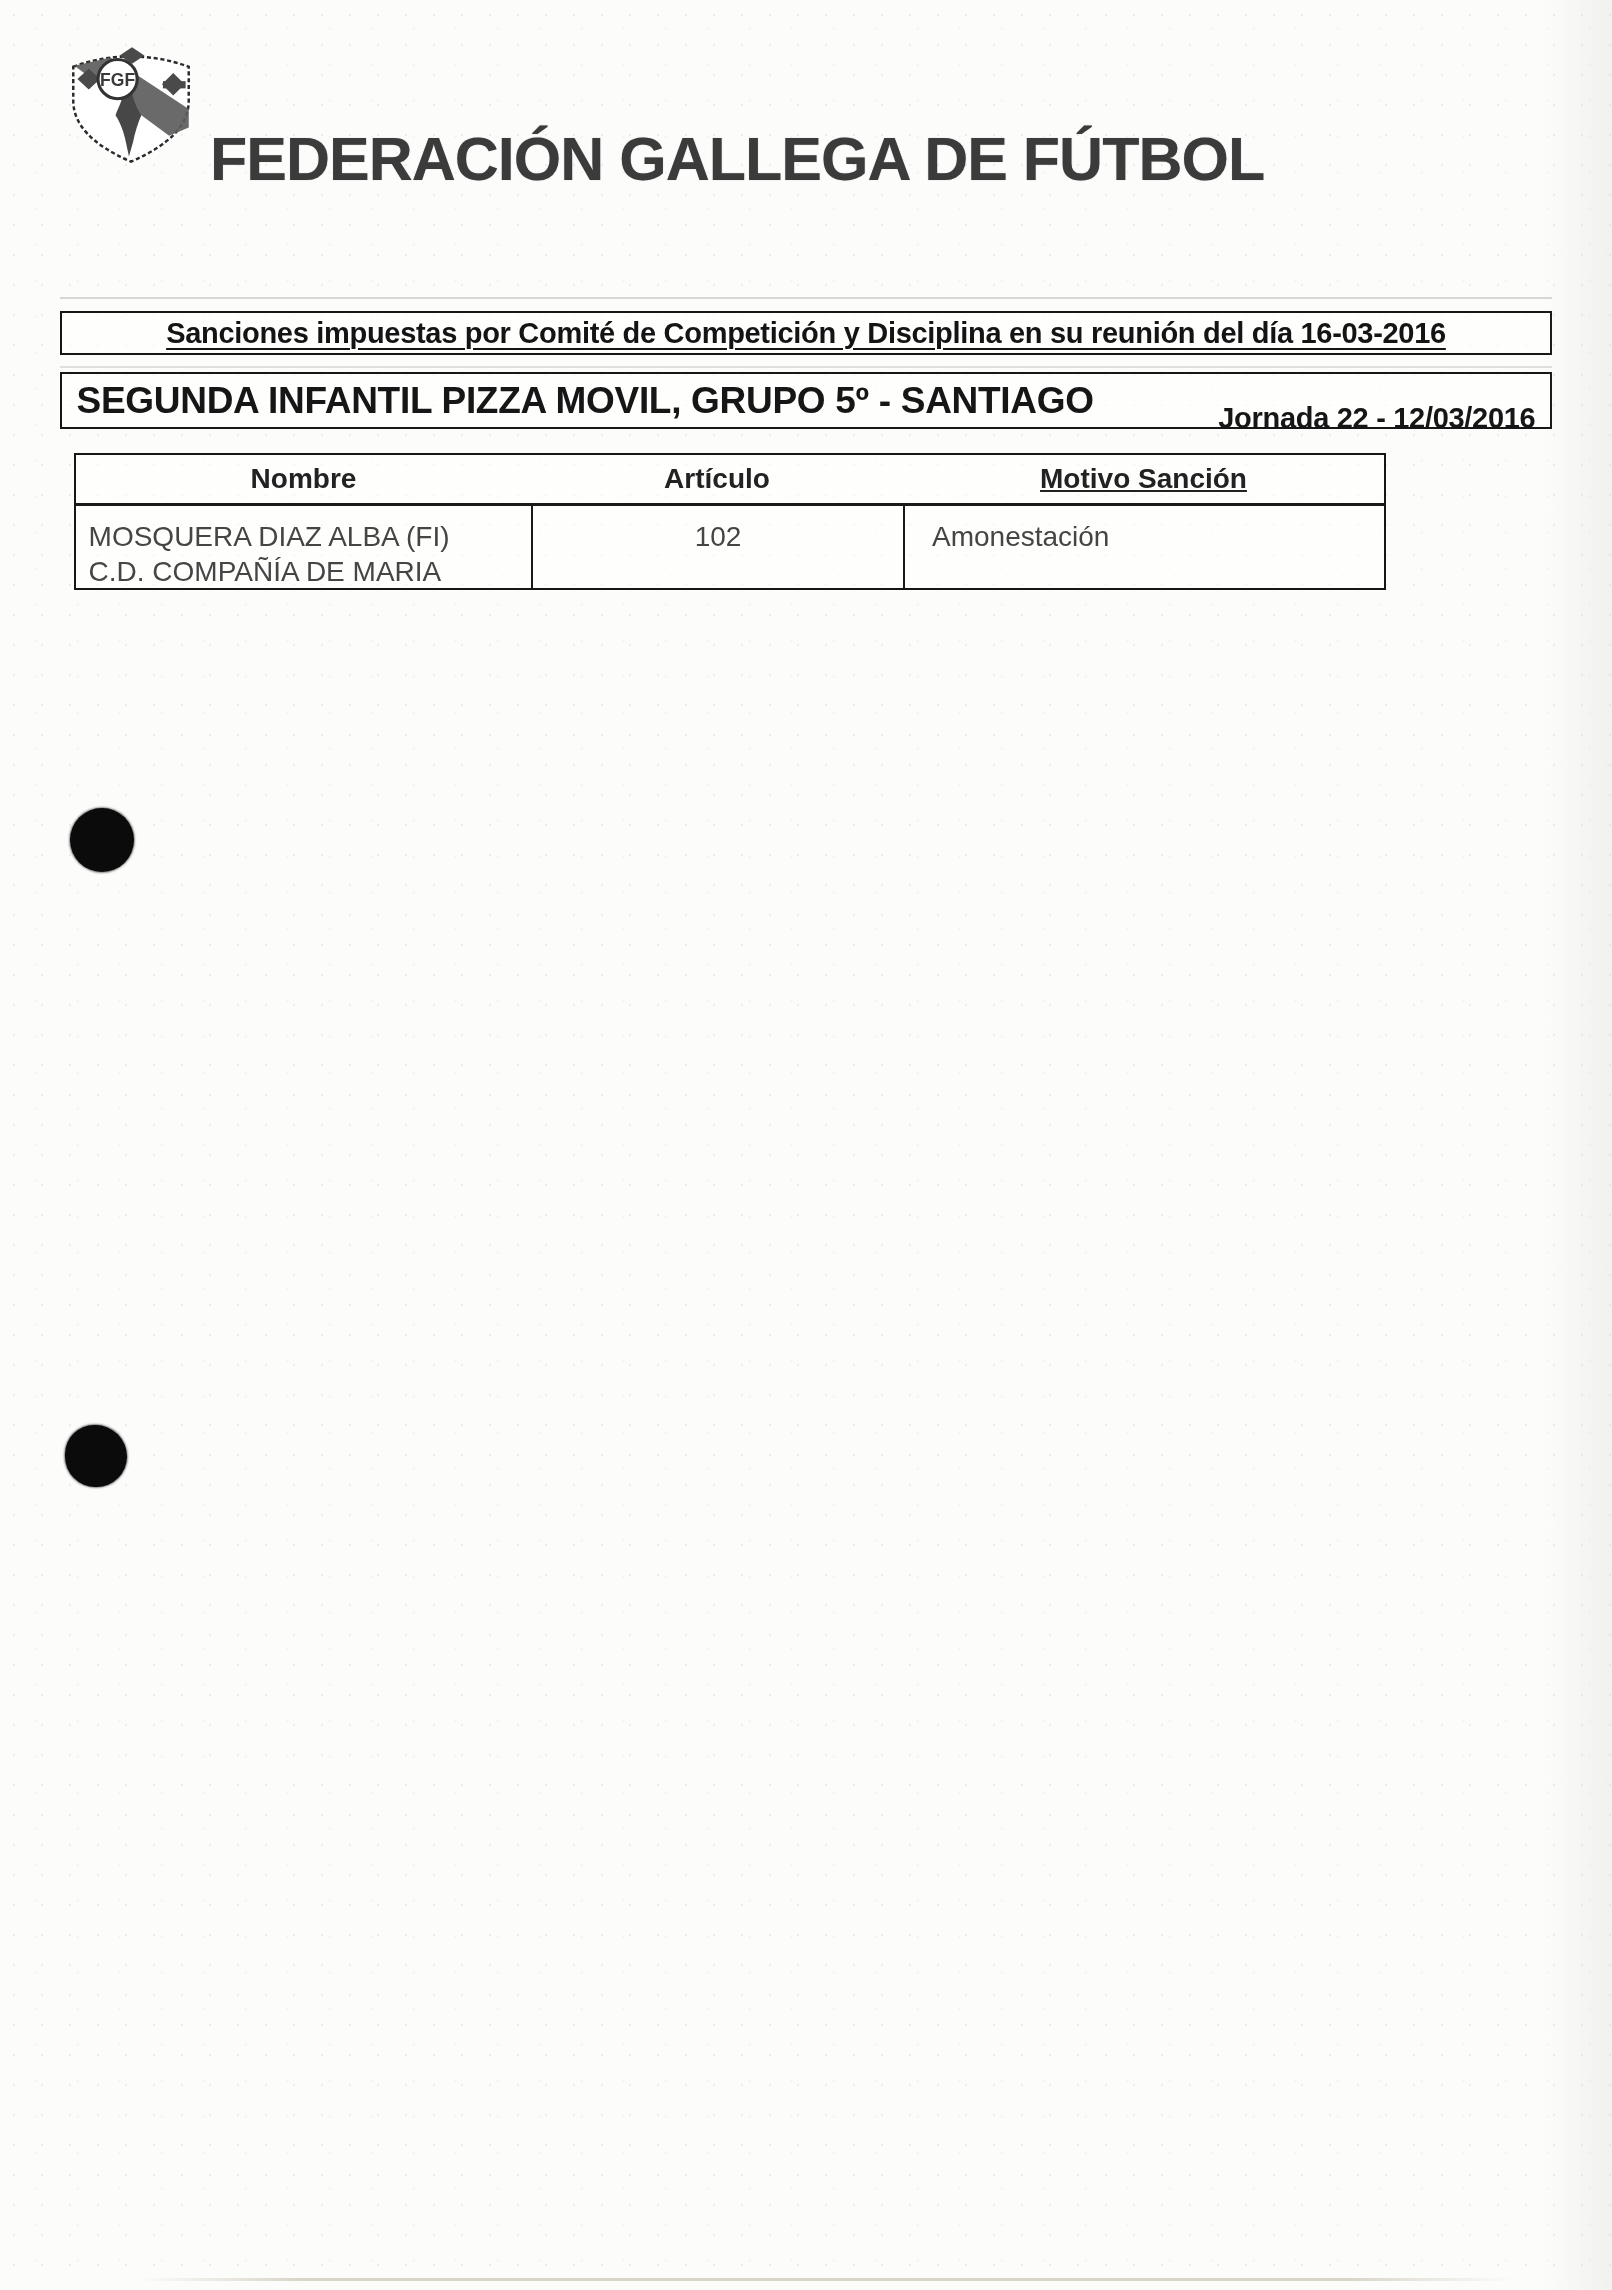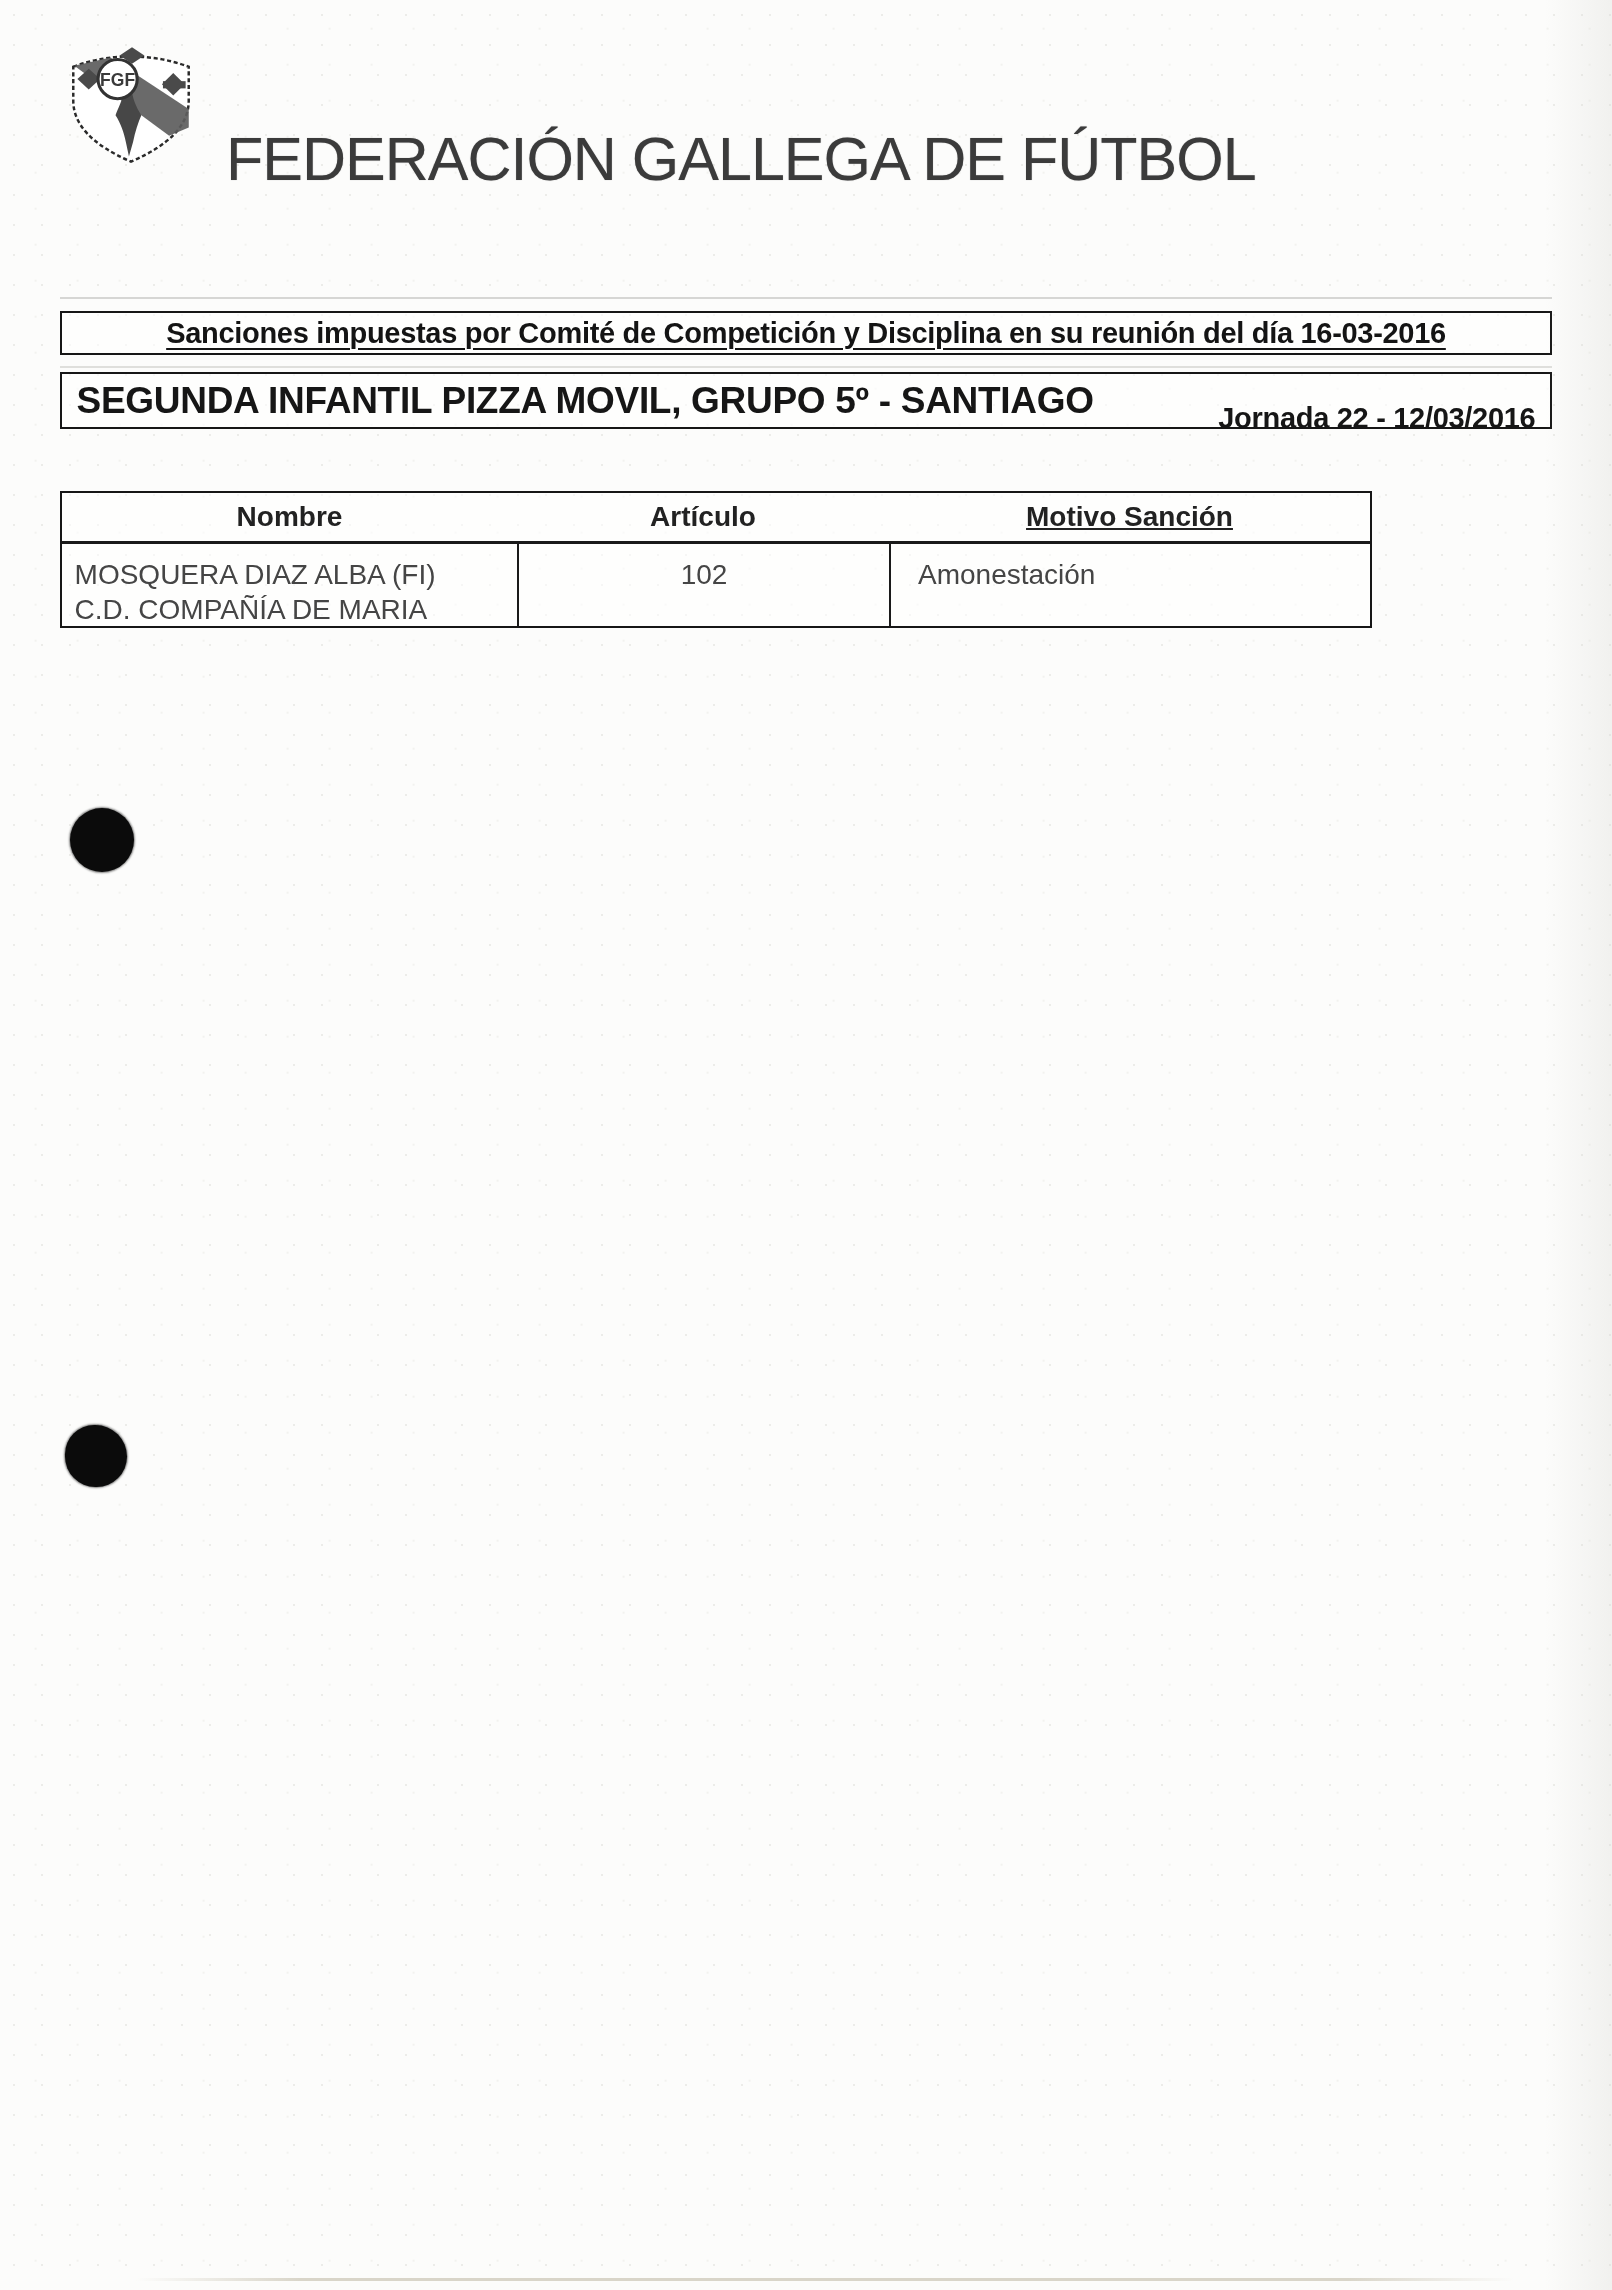--- a/index.html
+++ b/index.html
@@ -18,24 +18,23 @@
     overflow:hidden;
   }
   .page::after{
     content:"";position:absolute;right:0;top:0;width:68px;height:100%;
     background:linear-gradient(to left, rgba(214,214,209,0.30), rgba(214,214,209,0));
     pointer-events:none;
   }
   .logo{position:absolute;left:64px;top:47px;width:134px;height:124px;}
   .title{
     position:absolute;left:210px;top:85px;
-    font-size:61px;font-weight:normal;color:#3b3b3b;
+    font-size:61px;font-weight:bold;color:#3b3b3b;
     letter-spacing:-1px;white-space:nowrap;line-height:66px;
     text-shadow:0 0 1px rgba(60,60,60,.45);
-    margin-left:16px;
   }
   .ghost-line{position:absolute;height:1.9px;background:#a9a9a4;opacity:.45;}
   .banner-box{
     position:absolute;left:60px;top:311px;width:1492px;height:44px;
     border:2.9px solid #161616;box-sizing:border-box;background:rgba(255,255,255,.6);
     display:flex;align-items:center;justify-content:center;
   }
   .banner-text{
     font-size:29px;font-weight:bold;color:#141414;
     text-decoration:underline;text-underline-offset:4.9px;text-decoration-thickness:1.9px;
@@ -43,22 +42,22 @@
   }
   .comp-box{
     position:absolute;left:60px;top:372px;width:1492px;height:57px;
     border:2.9px solid #161616;box-sizing:border-box;background:rgba(255,255,255,.6);
     display:flex;align-items:center;justify-content:space-between;
     padding:0 14.6px;
   }
   .comp-name{font-size:37px;font-weight:bold;color:#161616;letter-spacing:-0.3px;white-space:nowrap;}
   .comp-jornada{font-size:29px;font-weight:bold;color:#161616;letter-spacing:-0.3px;white-space:nowrap;margin-top:36px;}
   .stable{
-    position:absolute;left:60px;top:453px;width:1312px;
-    border:2.9px solid #161616;box-sizing:border-box;background:rgba(255,255,255,.55);margin-top:38px;
+    position:absolute;left:74px;top:453px;width:1312px;
+    border:2.9px solid #161616;box-sizing:border-box;background:rgba(255,255,255,.55);
   }
   .thead{
     display:flex;align-items:center;height:48px;
     border-bottom:3.9px solid #1a1a1a;
   }
   .th{font-size:28px;font-weight:bold;color:#222;text-align:center;box-sizing:border-box;}
   .th.c1{width:455px;}
   .th.c2{width:372px;}
   .th.c3{flex:1;text-decoration:underline;}
   .trow{display:flex;height:82px;}

